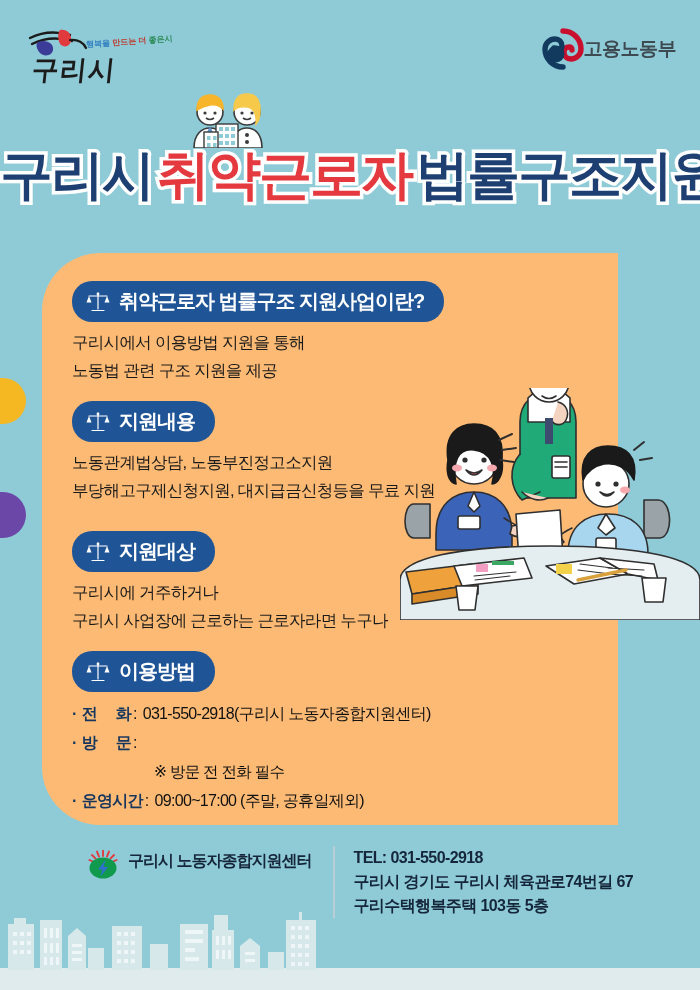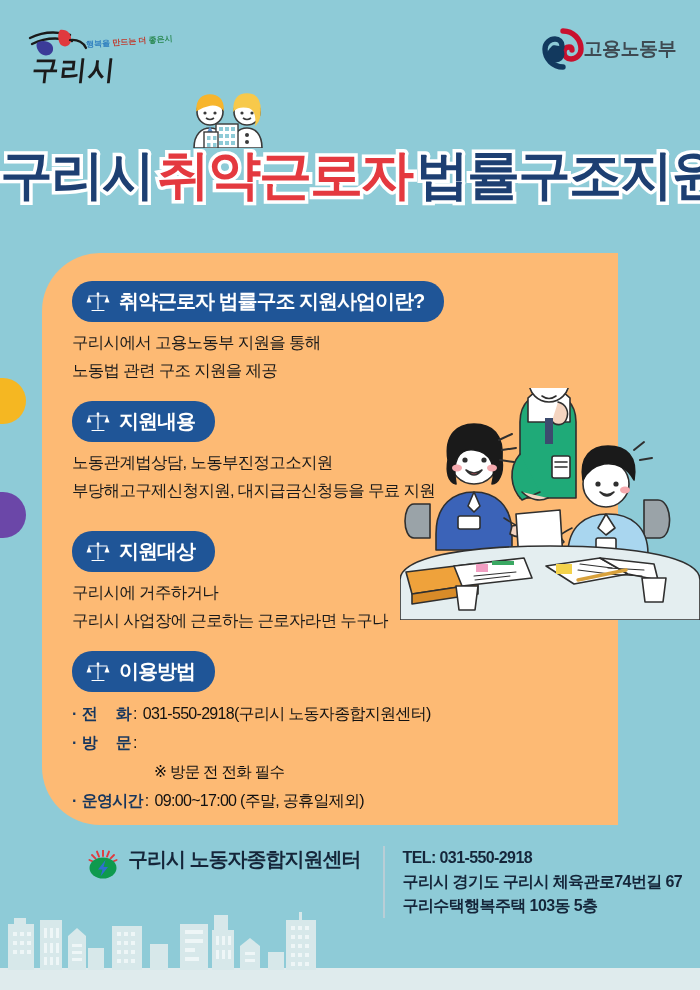--- a/index.html
+++ b/index.html
@@ -81,22 +81,22 @@
   .use-note{margin-left:82px;font-size:15.5px;color:#111;font-weight:500;
      letter-spacing:-0.7px;margin-bottom:7px;}
 
   
   .illus{position:absolute;left:400px;top:388px;width:300px;height:232px;}
 
   
   .footer{position:absolute;left:0;right:0;top:846px;height:86px;
      display:flex;align-items:flex-start;padding-left:88px;}
   .f-logo{width:30px;height:30px;position:relative;flex:0 0 auto;margin-top:4px;}
-  .f-name{font-size:20px;font-weight:700;color:#15263a;letter-spacing:-1px;
-     margin-left:10px;white-space:nowrap;}
+  .f-name{font-size:16px;font-weight:700;color:#15263a;letter-spacing:-1px;
+     margin-left:10px;margin-top:5px;white-space:nowrap;}
   .f-div{width:2px;height:72px;background:#b9ced6;margin:0 18px 0 22px;flex:0 0 auto;}
   .f-lines{font-size:16px;color:#15263a;font-weight:600;letter-spacing:-0.6px;
      line-height:1.5;}
   .f-lines div{white-space:nowrap;}
 
   
   .city{position:absolute;left:0;bottom:0;width:700px;height:80px;}
 </style>
 </head>
 <body>
@@ -185,21 +185,21 @@
             <line x1="3" y1="5" x2="21" y2="5"></line>
             <line x1="6" y1="19.5" x2="18" y2="19.5"></line>
             <path d="M3 5 L0.5 11.5 L5.5 11.5 Z" fill="#ffffff" stroke="none"></path>
             <path d="M21 5 L18.5 11.5 L23.5 11.5 Z" fill="#ffffff" stroke="none"></path>
             <circle cx="12" cy="3" r="1.4" fill="#ffffff" stroke="none"></circle>
           </g>
         </svg>
         <span class="badge-label">취약근로자 법률구조 지원사업이란?</span>
       </div>
       <div class="sec-body">
-        <p>구리시에서 고용노동부 지원을 통해</p>
+        <p>구리시에서 이용방법 지원을 통해</p>
         <p>노동법 관련 구조 지원을 제공</p>
       </div>
     </div>
 
     <div class="sec" id="sec2">
       <div class="badge">
         <svg class="scales" viewBox="0 0 24 22">
           <g stroke="#ffffff" stroke-width="1.2" fill="none" stroke-linecap="round">
             <line x1="12" y1="2" x2="12" y2="18"></line>
             <line x1="3" y1="5" x2="21" y2="5"></line>

